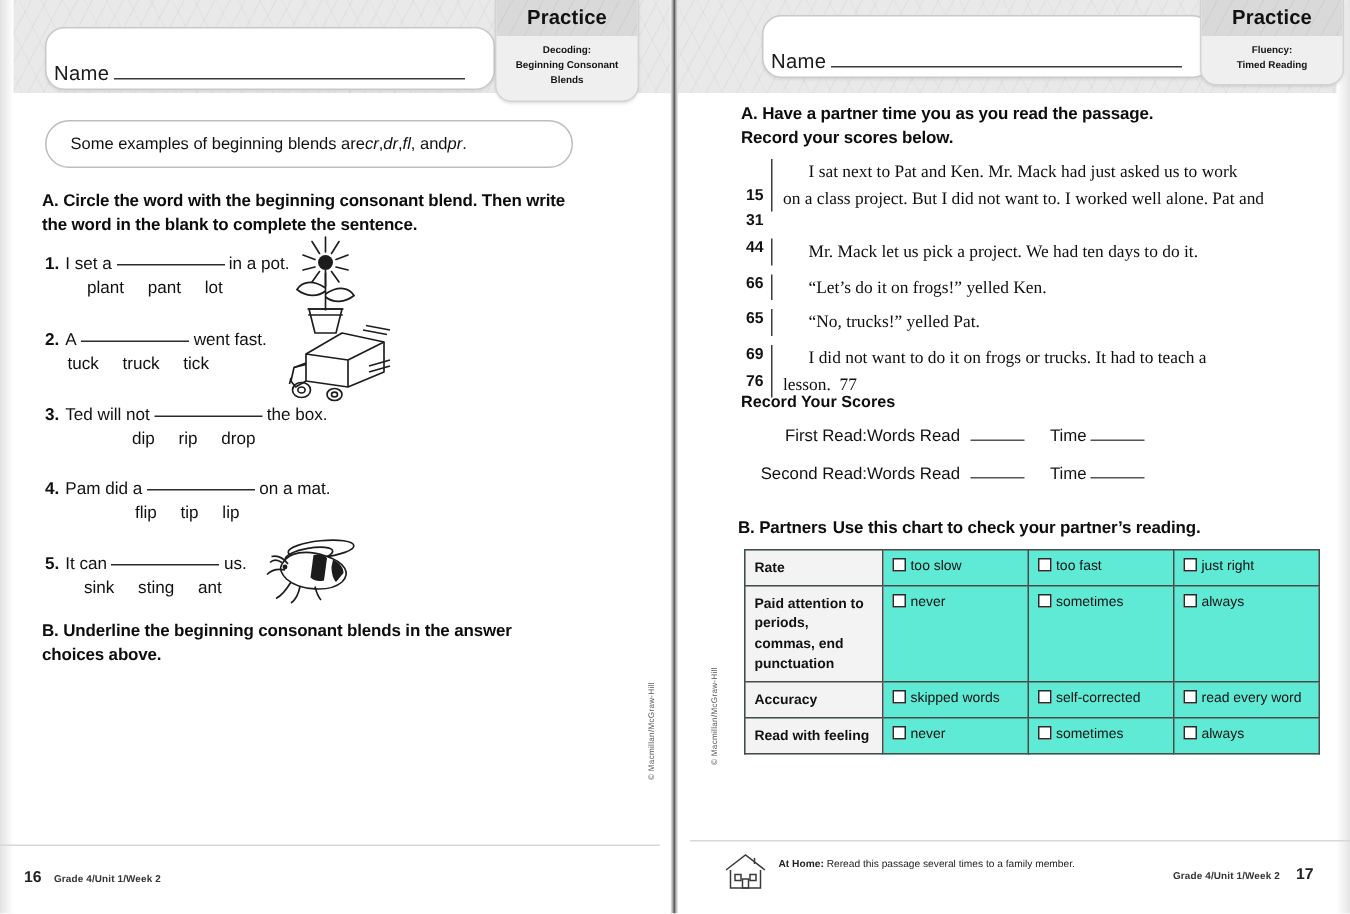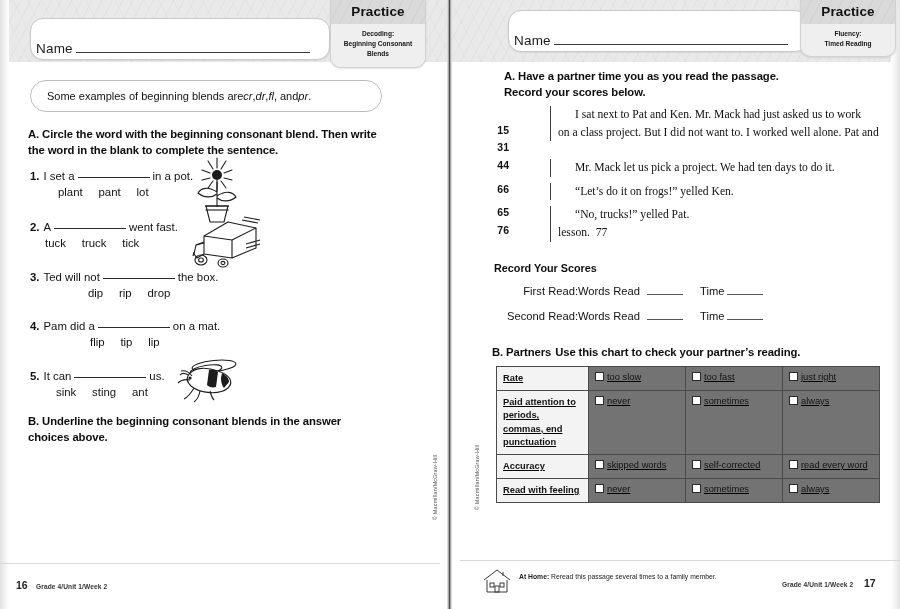--- a/index.html
+++ b/index.html
@@ -103,35 +103,35 @@
   
   .passage { position: absolute; font-family: "Liberation Serif", serif; }
   .prow { display: flex; align-items: flex-start; }
   .pnum {
     width: 22px; text-align: right; padding-right: 5px; flex: none;
     font-family: "Liberation Sans", sans-serif;
     font-size: 10.5px; font-weight: bold; color: #111;
   }
   .ptext {
     border-left: 1.4px solid #3c3c3c; padding-left: 7px;
-    font-size: 11.6px; color: #0f0f0f; line-height: 1.52; white-space: pre; margin-left: 36px;
+    font-size: 11.6px; color: #0f0f0f; line-height: 1.52; white-space: pre;
   }
   .indent { display: inline-block; width: 17px; }
 
   
   .rs-title { position: absolute; font-size: 10.8px; font-weight: bold; color: #0d0d0d; }
   .rs-row { position: absolute; font-size: 11.2px; color: #111; display: flex; align-items: baseline; }
   .rs-lab { width: 84px; flex: none; text-align: right; }
   .rs-wr { margin-right: 4px; }
   .rs-blank { display: inline-block; width: 36px; border-bottom: 1.1px solid #555; margin: 0 3px; }
 
   
   .ptable {
     position: absolute; border: 1.4px solid #2c2c2c;
-    border-collapse: collapse; background: #737373; text-decoration: underline;
+    border-collapse: collapse; background: #5eead4;
   }
   .ptable td { border: 1px solid #4a4a4a; vertical-align: top; padding: 5px 6px; }
   .ptable td.cat {
     width: 92px; font-size: 9.3px; font-weight: bold; color: #111;
     background: #f3f3f3; line-height: 1.42;
   }
   .ptable td.opt { width: 97px; font-size: 9.3px; color: #111; white-space: nowrap; }
   .cbox {
     display: inline-block; width: 9px; height: 9px;
     border: 1.2px solid #2a2a2a; background: #fff;
@@ -296,21 +296,21 @@
     <div class="name-rule" style="left:102px; top:44px; width:234px;"></div>
 
     <div class="tab" style="left:348px; top:0;">
       <div class="tab-head">Practice</div>
       <div class="tab-sub">
         <div>Fluency:</div>
         <div>Timed Reading</div>
       </div>
     </div>
 
-    <div class="instr" style="left:52px; top:68px; width:390px;">
+    <div class="instr" style="left:42px; top:68px; width:390px;">
       <span class="ltr">A.</span><span>Have a partner time you as you read the passage.</span>
       <div>Record your scores below.</div>
     </div>
 
     <div class="passage" style="left:40px; top:106px;">
       <div class="prow">
         <div class="pnum"></div>
         <div class="ptext"><span class="indent"></span><span>I sat next to Pat and Ken. Mr. Mack had just asked us to work</span></div>
       </div>
       <div class="prow">
@@ -324,20 +324,24 @@
         <div class="pnum">44</div>
         <div class="ptext"><span class="indent"></span><span>Mr. Mack let us pick a project. We had ten days to do it.</span></div>
       </div>
       <div class="prow" style="margin-top:6px;">
         <div class="pnum">66</div>
         <div class="ptext"><span class="indent"></span><span>“Let’s do it on frogs!” yelled Ken.</span></div>
       </div>
       <div class="prow" style="margin-top:6px;">
         <div class="pnum">65</div>
         <div class="ptext"><span class="indent"></span><span>“No, trucks!” yelled Pat.</span></div>
+      </div>
+      <div class="prow" style="margin-top:6px;">
+        <div class="pnum">69</div>
+        <div class="ptext"><span class="indent"></span><span>I did not want to do it on frogs or trucks. It had to teach a</span></div>
       </div>
       <div class="prow">
         <div class="pnum">76</div>
         <div class="ptext">lesson.  77</div>
       </div>
     </div>
 
     <div class="rs-title" style="left:42px; top:262px;">Record Your Scores</div>
 
     <div class="rs-row" style="left:42px; top:285px;">

